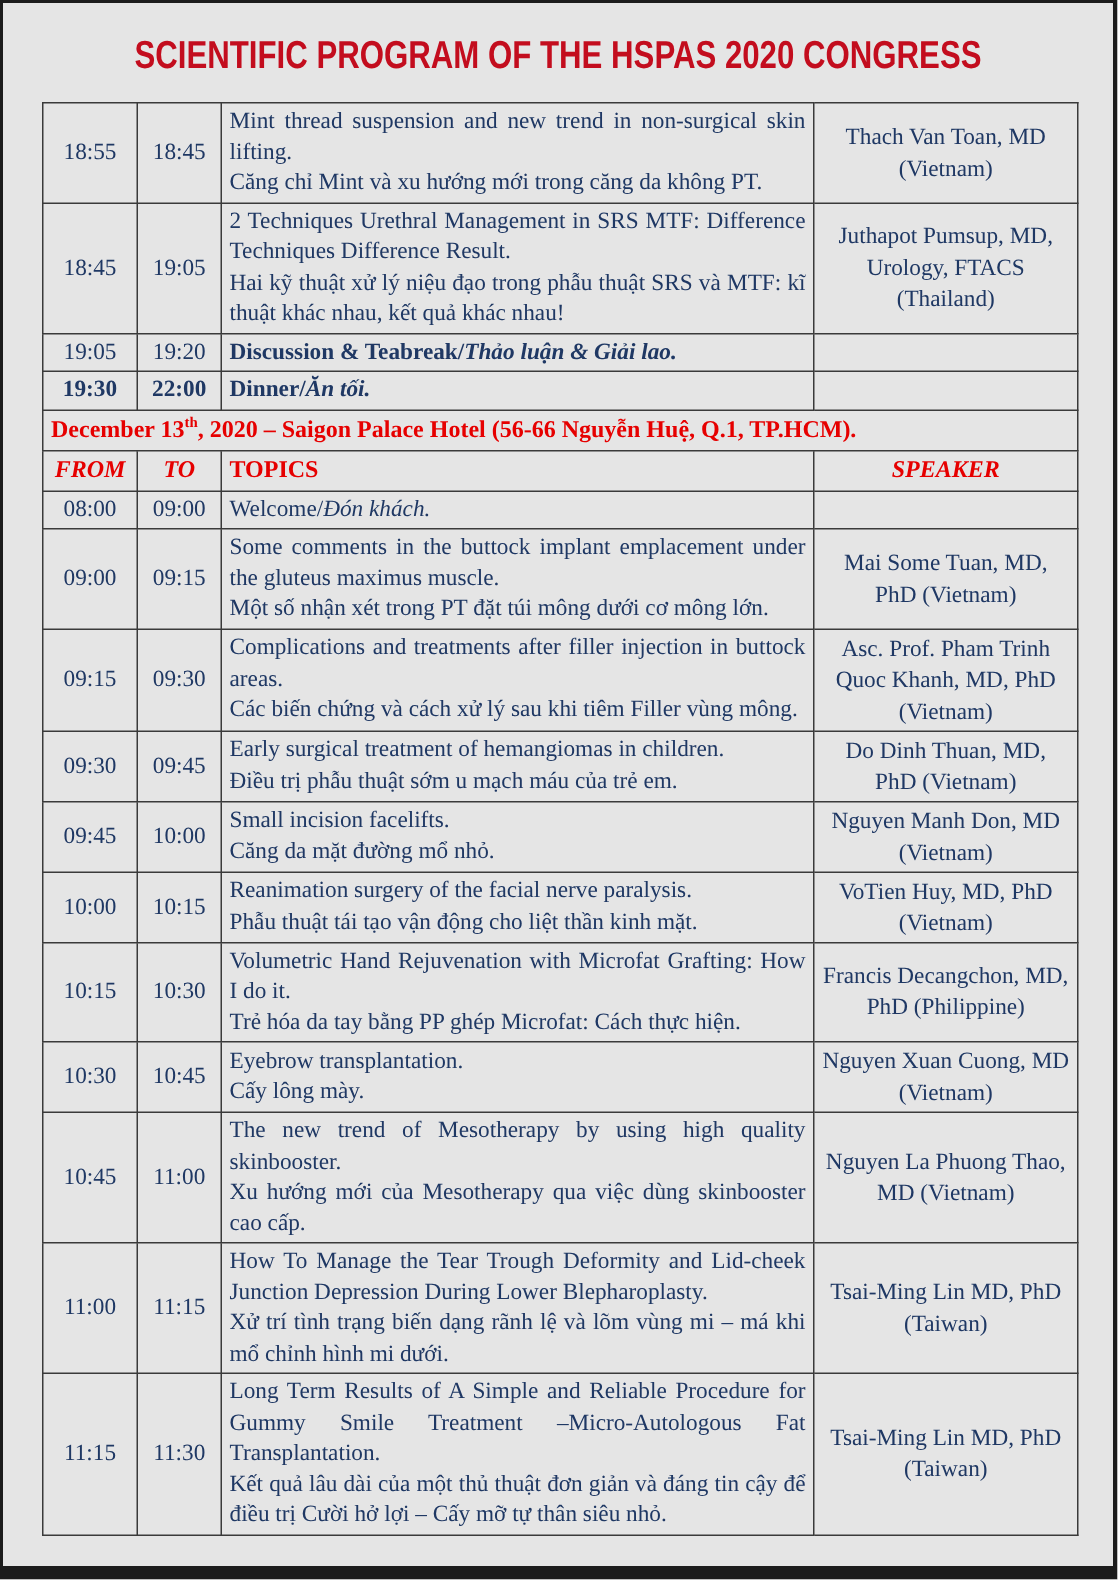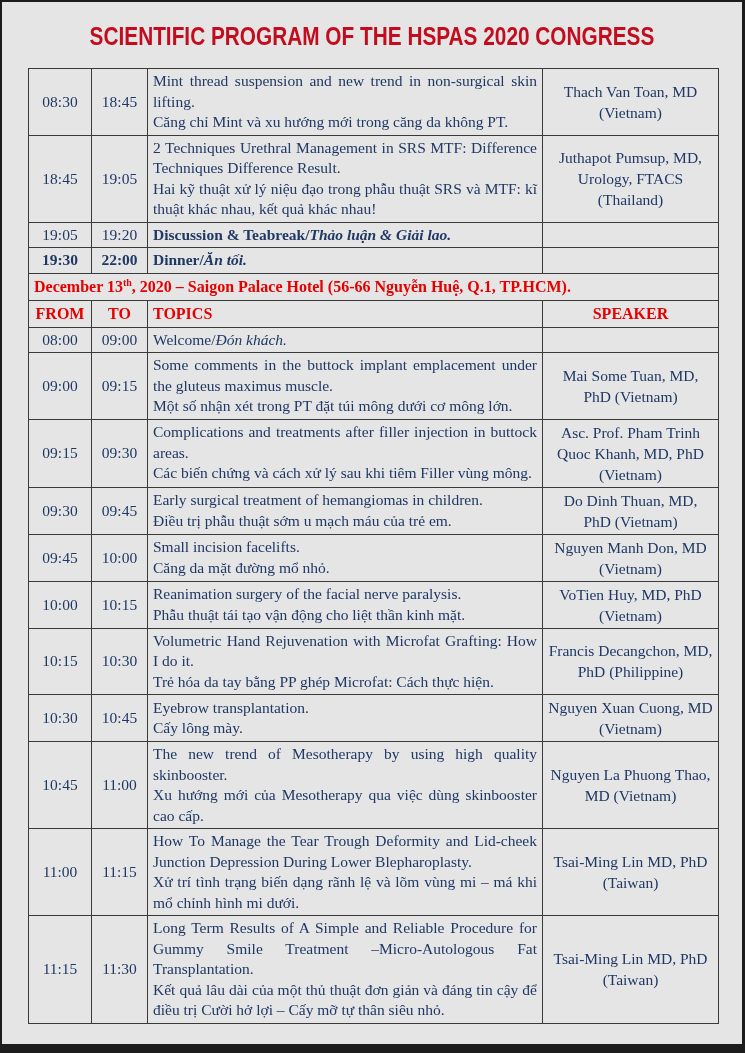--- a/index.html
+++ b/index.html
@@ -44,21 +44,21 @@
   .topic-cell{font-size:15.5px;line-height:20.5px;padding:2px 7px 2px 7px;}
   .topic-en{text-align:justify;}
   .topic-vi{text-align:justify;}
   .inline-vi{font-style:italic;}
   .speaker-cell{text-align:center;font-size:15.5px;line-height:21px;padding:2px 4px;}
   .bold-topic .topic-cell{font-weight:bold;}
   .bold-times .time-cell{font-weight:bold;}
   .header-row td{
     color:#E60000;font-weight:bold;font-size:16px;line-height:22px;
   }
-  .hdr-c{text-align:center;}
+  .hdr-c{text-align:center;font-style:italic;}
   .hdr-l{text-align:left;padding-left:7px;}
   .banner-cell{
     color:#E60000;font-weight:bold;font-size:16px;line-height:22px;padding:3px 7px;margin-left:16px;
   }
   .banner-cell sup{font-size:62%;vertical-align:super;line-height:0;}
 </style>
 </head>
 <body>
 
 <div class="page">
@@ -69,21 +69,21 @@
 
   <table class="program">
     <colgroup>
         <col style="width: 63px;">
         <col style="width: 56px;">
         <col style="width: 395px;">
         <col style="width: 176px;">
       </colgroup>
     <tbody>
         <tr>
-          <td class="time-cell">08:30</td>
+          <td class="time-cell">18:55</td>
           <td class="time-cell">18:45</td>
           <td class="topic-cell">
             <div class="topic-en">Mint thread suspension and new trend in non-surgical skin lifting.</div>
             <div class="topic-vi">Căng chỉ Mint và xu hướng mới trong căng da không PT.</div>
           </td>
           <td class="speaker-cell">Thach Van Toan, MD (Vietnam)</td>
         </tr>
         <tr>
           <td class="time-cell">18:45</td>
           <td class="time-cell">19:05</td>

